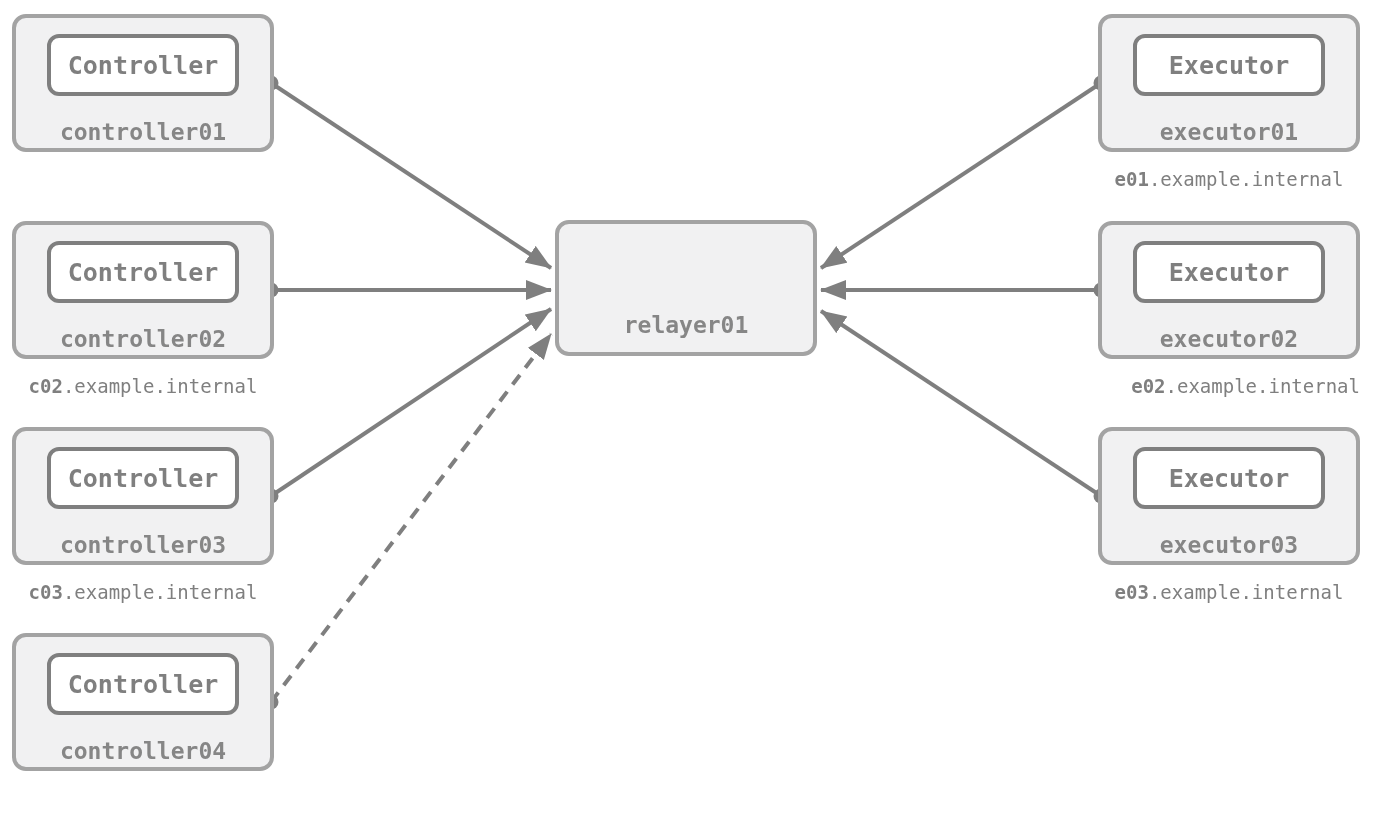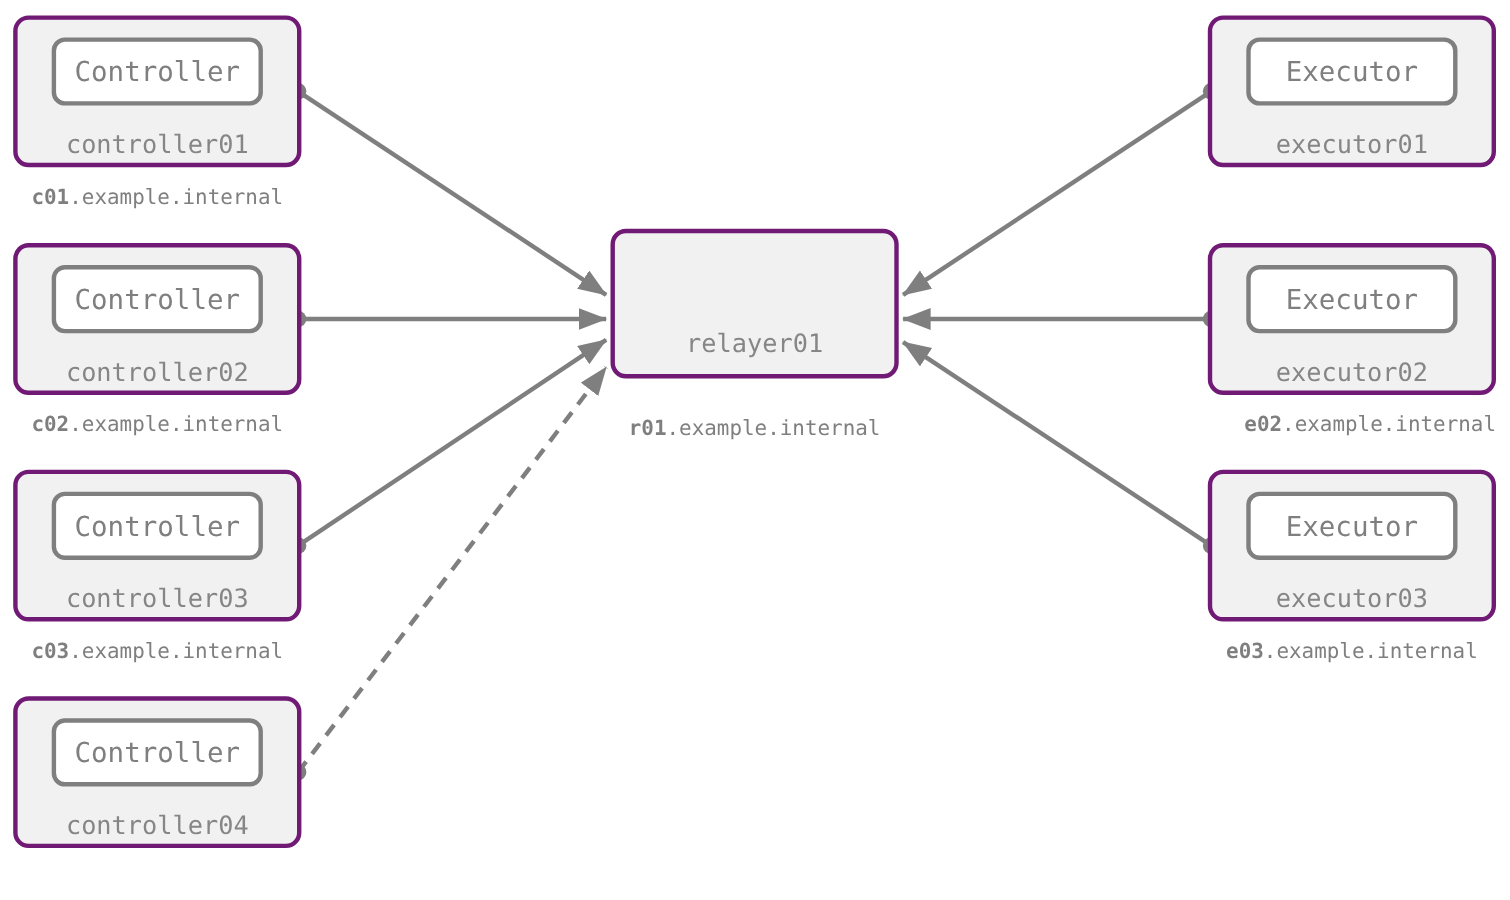--- a/index.html
+++ b/index.html
@@ -25,22 +25,23 @@
     fill: none;
   }
   .edge.dashed { stroke-dasharray: 12 9; }
   .edge-dot { fill: #7f7f7f; stroke: none; }
 
   .node {
     position: absolute;
     width: 262px;
     height: 138px;
     background: #f1f1f2;
-    border: 4px solid #701a75;
+    border: 4px solid #a3a3a3;
     border-radius: 14px;
+    font-weight: bold;
   }
   .inner-box {
     margin: 16px auto 0 auto;
     width: 192px;
     height: 62px;
     background: #ffffff;
     border: 4px solid #7f7f7f;
     border-radius: 12px;
     display: flex;
     align-items: center;
@@ -104,23 +105,20 @@
     <circle class="edge-dot" cx="1101" cy="290" r="7.5"></circle>
     <circle class="edge-dot" cx="1101" cy="496" r="7.5"></circle>
   </svg>
 
   <div class="node" style="left:12px; top:14px;">
     <div class="inner-box">
       <span>Controller</span>
     </div>
     <div class="node-name">controller01</div>
   </div>
-  <div class="dns-label" style="left:12px; top:168px;">
-    <b>c01</b><span>.example.internal</span>
-  </div>
 
   <div class="node" style="left:12px; top:221px;">
     <div class="inner-box">
       <span>Controller</span>
     </div>
     <div class="node-name">controller02</div>
   </div>
   <div class="dns-label" style="left:12px; top:375px;">
     <b>c02</b><span>.example.internal</span>
   </div>
@@ -135,32 +133,32 @@
     <b>c03</b><span>.example.internal</span>
   </div>
 
   <div class="node" style="left:12px; top:633px;">
     <div class="inner-box">
       <span>Controller</span>
     </div>
     <div class="node-name">controller04</div>
   </div>
 
-  <div class="node relayer" style="left:555px; top:208px;">
+  <div class="node relayer" style="left:555px; top:220px;">
     <span>relayer01</span>
-  </div>
-  <div class="dns-label" style="left:555px; top:378px;">
-    <b>r01</b><span>.example.internal</span>
   </div>
 
   <div class="node" style="left:1098px; top:14px;">
     <div class="inner-box">
       <span>Executor</span>
     </div>
     <div class="node-name">executor01</div>
+  </div>
+  <div class="dns-label" style="left:1098px; top:168px;">
+    <b>e01</b><span>.example.internal</span>
   </div>
 
   <div class="node" style="left:1098px; top:221px;">
     <div class="inner-box">
       <span>Executor</span>
     </div>
     <div class="node-name">executor02</div>
   </div>
   <div class="dns-label" style="left:1098px; top:375px;text-align:right;">
     <b>e02</b><span>.example.internal</span>

